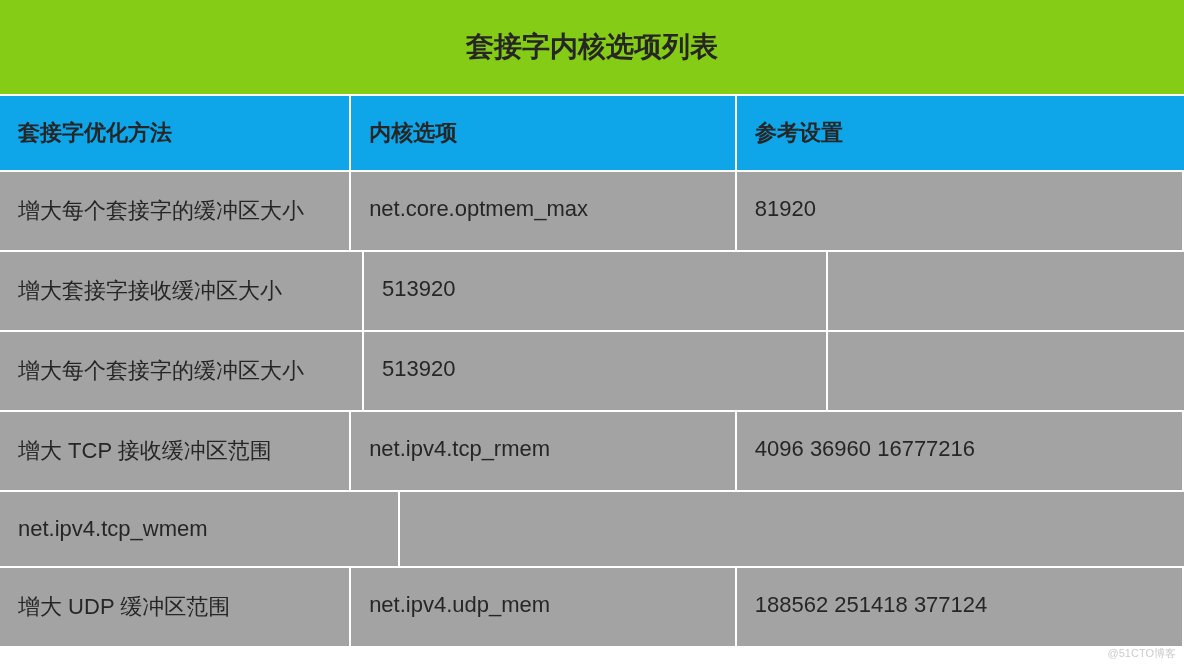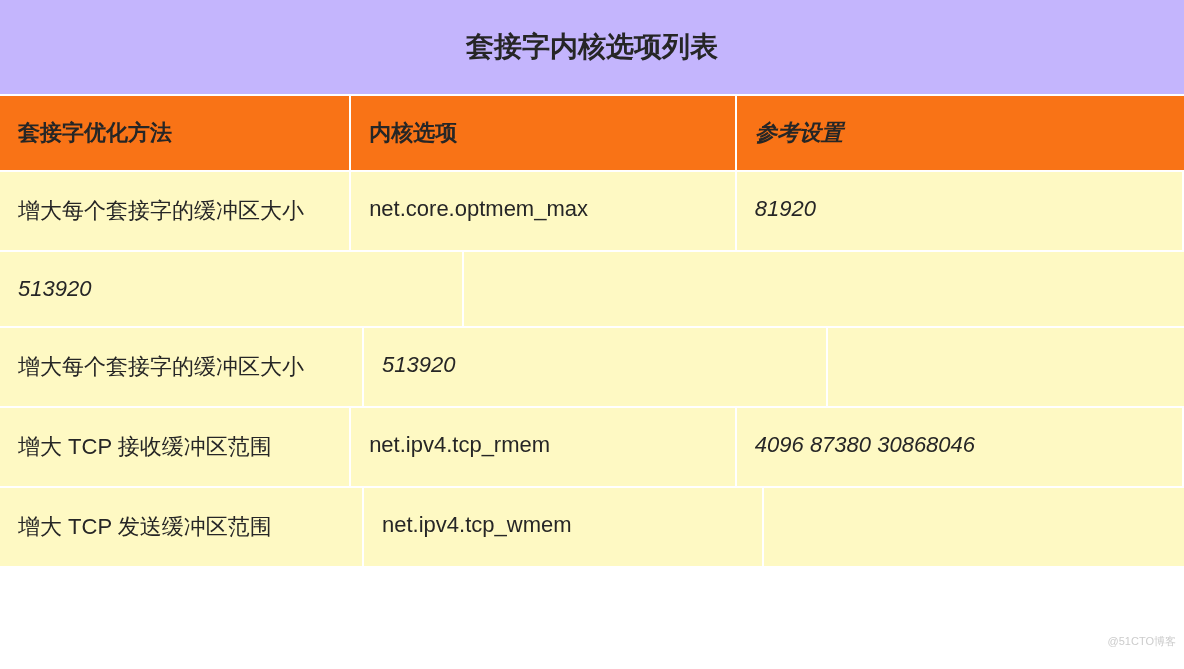--- a/index.html
+++ b/index.html
@@ -12,65 +12,64 @@
       background: #ffffff;
       width: 1184px;
       height: 669px;
       position: relative;
     }
     .table-container {
       width: 100%;
       border-collapse: collapse;
     }
     .title-row {
-      background: #c4b5fd;
+      background: #84cc16;
       text-align: center;
       padding: 28px 0;
       font-size: 28px;
       font-weight: bold;
       color: #262626;
       border-bottom: 2px solid #ffffff;
     }
     .header-row {
       display: flex;
-      background: #f97316;
+      background: #0ea5e9;
       border-bottom: 2px solid #ffffff;
     }
     .header-cell {
       padding: 22px 18px;
       font-size: 22px;
       font-weight: bold;
       color: #262626;
       border-right: 2px solid #ffffff;
     }
     .col-1 {
       width: 364px;
     }
     .col-2 {
       width: 400px;
     }
     .col-3 {
       width: 464px;
       border-right: none;
-      font-style: italic;
     }
     .data-row {
       display: flex;
-      background: #fef9c3;
+      background: #a3a3a3;
       border-bottom: 2px solid #ffffff;
     }
     .data-cell {
       padding: 24px 18px;
       font-size: 22px;
       color: #262626;
       border-right: 2px solid #ffffff;
     }
     .watermark {
       position: absolute;
-      bottom: 20px;
+      bottom: 8px;
       right: 8px;
       font-size: 11px;
       color: #ccc;
     }
   </style>
 </head>
 <body>
 
 <div class="table-container">
   <div class="title-row">套接字内核选项列表</div>
@@ -78,30 +77,35 @@
     <div class="header-cell col-1">套接字优化方法</div>
     <div class="header-cell col-2">内核选项</div>
     <div class="header-cell col-3">参考设置</div>
   </div>
   <div class="data-row">
     <div class="data-cell col-1">增大每个套接字的缓冲区大小</div>
     <div class="data-cell col-2">net.core.optmem_max</div>
     <div class="data-cell col-3">81920</div>
   </div>
   <div class="data-row">
+    <div class="data-cell col-1">增大套接字接收缓冲区大小</div>
     <div class="data-cell col-3">513920</div>
   </div>
   <div class="data-row">
     <div class="data-cell col-1">增大每个套接字的缓冲区大小</div>
     <div class="data-cell col-3">513920</div>
   </div>
   <div class="data-row">
     <div class="data-cell col-1">增大 TCP 接收缓冲区范围</div>
     <div class="data-cell col-2">net.ipv4.tcp_rmem</div>
-    <div class="data-cell col-3">4096 87380 30868046</div>
+    <div class="data-cell col-3">4096 36960 16777216</div>
   </div>
   <div class="data-row">
-    <div class="data-cell col-1">增大 TCP 发送缓冲区范围</div>
     <div class="data-cell col-2">net.ipv4.tcp_wmem</div>
+  </div>
+  <div class="data-row">
+    <div class="data-cell col-1">增大 UDP 缓冲区范围</div>
+    <div class="data-cell col-2">net.ipv4.udp_mem</div>
+    <div class="data-cell col-3">188562 251418 377124</div>
   </div>
 </div>
 
 <div class="watermark">@51CTO博客</div>
 
 </body></html>

